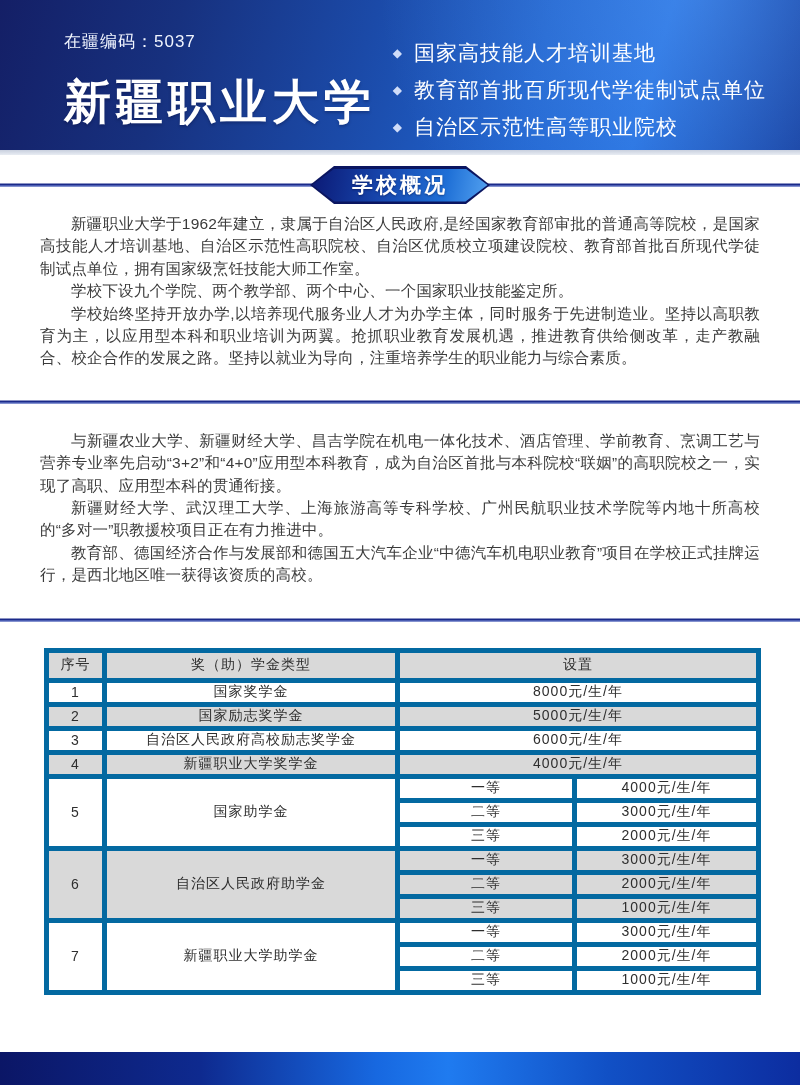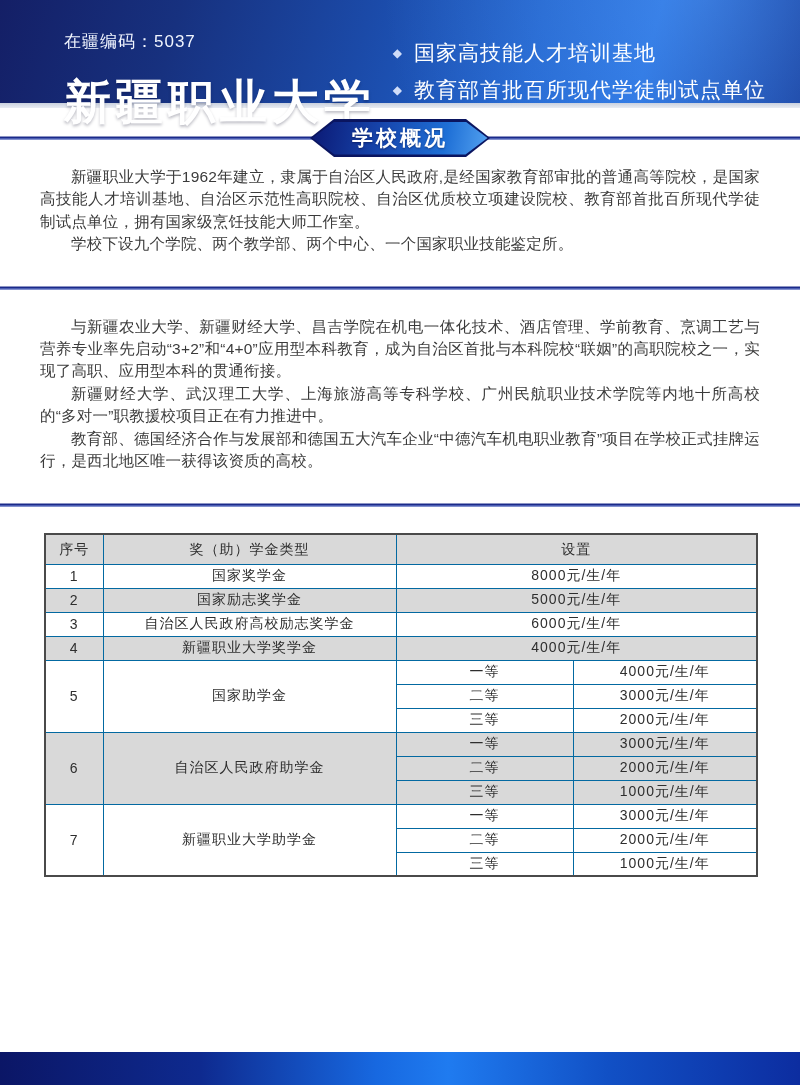--- a/index.html
+++ b/index.html
@@ -11,21 +11,21 @@
     height: 1085px;
     margin: 0 auto;
     background: #ffffff;
     overflow: hidden;
   }
 
   
   .hero {
     position: relative;
     width: 100%;
-    height: 103px;
+    height: 150px;
     background:
       radial-gradient(circle at 88% -10%, rgba(120,180,255,.30), rgba(120,180,255,0) 45%),
       linear-gradient(106deg, #141f66 0%, #17317f 22%, #1b4aa8 45%, #2064cf 66%, #2470e0 80%, #123c9e 100%);
     display: flex;
     justify-content: space-between;
     padding: 28px 34px 0 64px;
   }
   .hero-left { display: flex; flex-direction: column; }
   .code {
     color: #f2f6ff;
@@ -116,21 +116,21 @@
   
   .aid-table-wrap { padding: 0 44px; margin-top: 9px; }
   table.aid {
     width: 712px;
     border-collapse: collapse;
     table-layout: fixed;
     font-size: 14px;
     color: #2e2e2e;
   }
   table.aid td, table.aid th {
-    border: 1px solid #0369a1;
+    border: 5px solid #0369a1;
     text-align: center;
     vertical-align: middle;
     padding: 0 4px;
     font-weight: normal;
     letter-spacing: 1px;
   }
   table.aid { border: 2px solid #4a4a4a; }
   tr.hdr th { height: 30px; background: #d9d9d9; }
   tr.simple td { height: 24px; }
   tr.tier td { height: 24px; }
@@ -177,20 +177,21 @@
       <div class="rule"></div>
       <div class="badge w-section">
         <div class="badge-in">
           <span class="badge-text">学校概况</span>
         </div>
       </div>
     </div>
     <div class="paras">
         <p class="para">新疆职业大学于1962年建立，隶属于自治区人民政府,是经国家教育部审批的普通高等院校，是国家高技能人才培训基地、自治区示范性高职院校、自治区优质校立项建设院校、教育部首批百所现代学徒制试点单位，拥有国家级烹饪技能大师工作室。</p>
         <p class="para">学校下设九个学院、两个教学部、两个中心、一个国家职业技能鉴定所。</p>
+        <p class="para">学校始终坚持开放办学,以培养现代服务业人才为办学主体，同时服务于先进制造业。坚持以高职教育为主，以应用型本科和职业培训为两翼。抢抓职业教育发展机遇，推进教育供给侧改革，走产教融合、校企合作的发展之路。坚持以就业为导向，注重培养学生的职业能力与综合素质。</p>
       </div>
   </section>
 
   <section>
     <div class="badge-row mt-s2">
       <div class="rule"></div>
     </div>
     <div class="paras">
         <p class="para">与新疆农业大学、新疆财经大学、昌吉学院在机电一体化技术、酒店管理、学前教育、烹调工艺与营养专业率先启动“3+2”和“4+0”应用型本科教育，成为自治区首批与本科院校“联姻”的高职院校之一，实现了高职、应用型本科的贯通衔接。</p>
         <p class="para">新疆财经大学、武汉理工大学、上海旅游高等专科学校、广州民航职业技术学院等内地十所高校的“多对一”职教援校项目正在有力推进中。</p>

